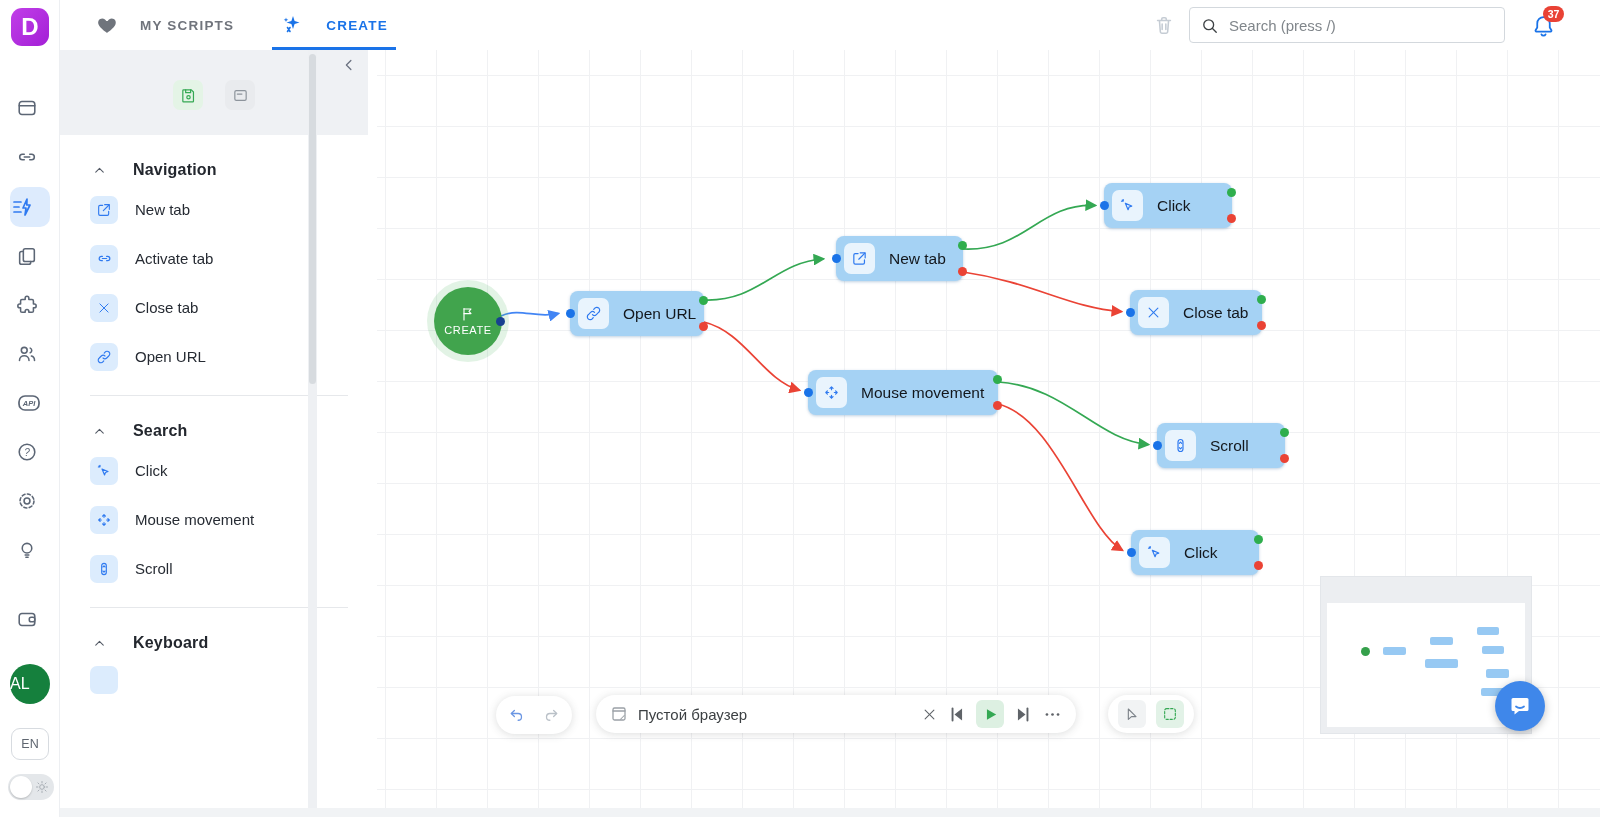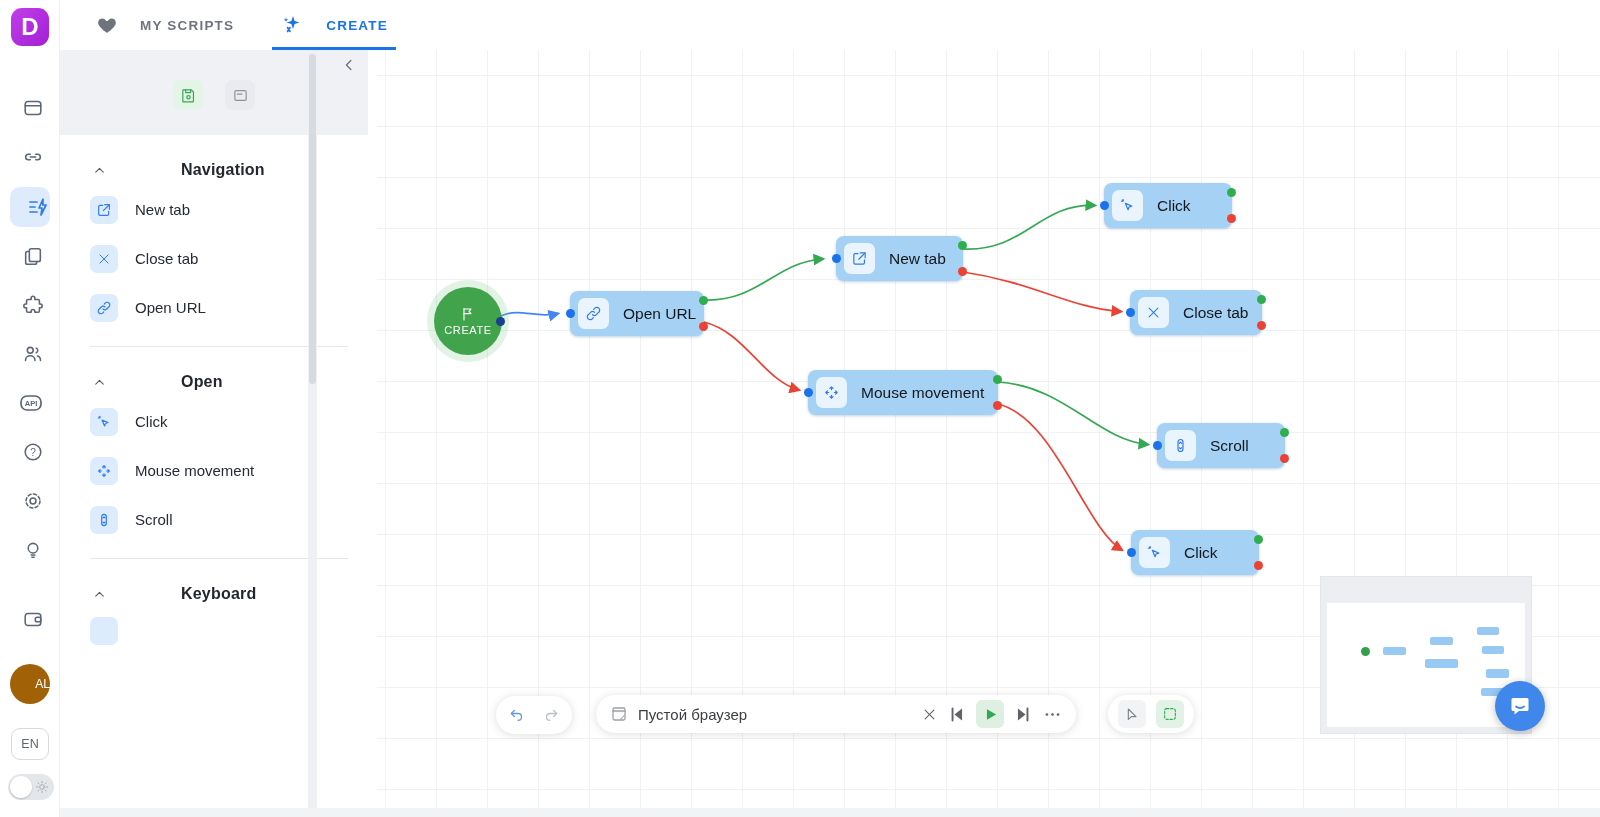--- a/index.html
+++ b/index.html
@@ -5,24 +5,24 @@
   * { margin:0; padding:0; box-sizing:border-box; }
   html,body { width:1600px; height:817px; }
   body { position:relative; overflow:hidden; background:#fff; font-family:"Liberation Sans",sans-serif; color:#23272e; }
   svg { fill:none; stroke:currentColor; stroke-width:1.7; stroke-linecap:round; stroke-linejoin:round; display:block; }
 
   
   .rail { position:absolute; left:0; top:0; width:60px; height:817px; background:#fff; border-right:1px solid #edeff2; z-index:8; }
   .logo { position:absolute; left:11px; top:8px; width:38px; height:38px; border-radius:11px;
           background:linear-gradient(135deg,#c13fe8,#a31fd6); color:#fff; display:flex; align-items:center; justify-content:center;
           font-size:24px; font-weight:bold; }
-  .rail-ic { position:absolute; left:16px; width:28px; height:28px; color:#5c6675; display:flex; align-items:center; justify-content:flex-end; cursor:pointer; }
+  .rail-ic { position:absolute; left:16px; width:28px; height:28px; color:#5c6675; display:flex; align-items:center; justify-content:flex-start; cursor:pointer;font-style:italic; }
   .rail-ic.active { left:10px; width:40px; height:40px; background:#ddebfd; border-radius:10px; color:#2f7af0; }
-  .avatar { position:absolute; left:10px; top:664px; width:40px; height:40px; border-radius:50%; background:#a16207; color:#fff;
-            display:flex; align-items:center; justify-content:flex-end; font-size:12px; }
+  .avatar { position:absolute; left:10px; top:664px; width:40px; height:40px; border-radius:50%; background:#15803d; color:#fff;
+            display:flex; align-items:center; justify-content:flex-start; font-size:16px; }
   .lang { position:absolute; left:11px; top:728px; width:38px; height:32px; border:1px solid #d7dbe0; border-radius:9px;
           display:flex; align-items:center; justify-content:center; font-size:12.5px; color:#5f6670; background:#fff; }
   .theme-toggle { position:absolute; left:8px; top:774px; width:46px; height:26px; border-radius:13px; background:#e4e7ea;
                   display:flex; align-items:center; }
   .theme-knob { width:22px; height:22px; border-radius:50%; background:#fff; margin-left:2px; box-shadow:0 1px 2px rgba(0,0,0,.2); }
   .theme-sun { color:#a7adb4; margin-left:3px; }
 
   
   .topbar { position:absolute; left:60px; top:0; width:1540px; height:50px; background:#fff; display:flex; align-items:center; padding:0 44px 0 28px; z-index:7; }
   .tab { height:50px; display:flex; align-items:center; gap:22px; padding:0 8px; margin-right:30px; font-size:13.5px; font-weight:bold;
@@ -41,21 +41,21 @@
 
   
   .panel { position:absolute; left:60px; top:50px; width:308px; height:758px; background:#fff; z-index:6; }
   .panel-head { height:85px; background:#eff1f4; position:relative; display:flex; align-items:flex-start; justify-content:center; gap:22px; padding-top:30px; }
   .collapse { position:absolute; right:10px; top:6px; color:#6b7280; cursor:pointer; }
   .chip-btn { width:30px; height:30px; border-radius:7px; display:flex; align-items:center; justify-content:center; cursor:pointer; }
   .chip-save { background:#e4f4e6; color:#34a853; }
   .chip-form { background:#e9ebee; color:#8d949c; }
   .scrolltrack { position:absolute; left:308px; top:50px; width:9px; height:758px; background:#eef0f3; z-index:6; }
   .scrollthumb { position:absolute; left:1px; top:4px; width:7px; height:330px; border-radius:4px; background:#d7dbdf; }
-  .sec-head { display:flex; align-items:center; margin:26px 0 6px 32px; cursor:pointer;gap:48px; }
+  .sec-head { display:flex; align-items:center; margin:26px 0 6px 32px; cursor:pointer; }
   .sec-head .chev { color:#545b66; }
   .sec-title { font-size:16px; font-weight:bold; color:#23272e; margin-left:26px; letter-spacing:.2px; }
   .p-item { display:flex; align-items:center; height:49px; cursor:grab; }
   .p-ic { width:28px; height:28px; margin-left:30px; border-radius:7px; background:#dcecfd; color:#2f7af0; display:flex; align-items:center; justify-content:center; }
   .p-label { margin-left:17px; font-size:15px; color:#262b33; }
   .divider { height:1px; background:#e6e8eb; margin:14px 20px 0 30px; }
 
   
   .canvas { position:absolute; left:377px; top:50px; width:1223px; height:767px; background:#fff;
             background-image:linear-gradient(to right,#f0f1f3 1px,transparent 1px),linear-gradient(to bottom,#f0f1f3 1px,transparent 1px);
@@ -206,20 +206,45 @@
     <span class="ticon">
       <svg width="24" height="24" viewBox="0 0 24 24">
           <path d="M13 3l1.6 4.9L19.5 9.5l-4.9 1.6L13 16l-1.6-4.9L6.5 9.5l4.9-1.6z" fill="#1a73e8" stroke="none"></path>
           <path d="M6 4.5l.6 1.7 1.7.6-1.7.6L6 9.1l-.6-1.7-1.7-.6 1.7-.6z" fill="#1a73e8" stroke="none"></path>
           <path d="M7.5 14.5l2.5 4M10 14.5l-2.5 4" stroke-width="1.6"></path>
         </svg>
     </span>
     <span>CREATE</span>
   </div>
 
+  <div class="top-right">
+    <span class="trash">
+      <svg width="22" height="24" viewBox="0 0 24 24">
+          <path d="M5 7h14M9.5 7V5.5A1.5 1.5 0 0 1 11 4h2a1.5 1.5 0 0 1 1.5 1.5V7M7 7l1 12.2A1.8 1.8 0 0 0 9.8 21h4.4a1.8 1.8 0 0 0 1.8-1.8L17 7M10 11v6M14 11v6"></path>
+        </svg>
+    </span>
+    <div class="search">
+      <span style="color:#3c4043">
+        <svg width="19" height="19" viewBox="0 0 24 24" stroke-width="2">
+            <circle cx="11" cy="11" r="6.2"></circle>
+            <line x1="15.8" y1="15.8" x2="20.5" y2="20.5"></line>
+          </svg>
+      </span>
+      <input type="text" placeholder="Search (press /)" style="">
+    </div>
+    <div class="bell-wrap">
+      <svg width="25" height="25" viewBox="0 0 24 24" stroke-width="2">
+          <path d="M12 4a6 6 0 0 0-6 6v4l-1.6 2.6a.8.8 0 0 0 .7 1.2h13.8a.8.8 0 0 0 .7-1.2L18 14v-4a6 6 0 0 0-6-6z"></path>
+          <path d="M10 20.5a2.2 2.2 0 0 0 4 0"></path>
+        </svg>
+      <span class="badge">
+          <span>37</span>
+        </span>
+    </div>
+  </div>
 </div>
 
 <div class="panel">
   <div class="panel-head">
     <span class="collapse">
       <svg width="18" height="18" viewBox="0 0 24 24" stroke-width="2.2">
           <path d="M14.5 6l-6 6 6 6"></path>
         </svg>
     </span>
     <div class="chip-btn chip-save">
@@ -250,20 +275,30 @@
       <svg width="16" height="16" viewBox="0 0 24 24">
           <path d="M10 5H6a2 2 0 0 0-2 2v11a2 2 0 0 0 2 2h11a2 2 0 0 0 2-2v-4"></path>
           <path d="M13 4h7v7"></path>
           <line x1="19.5" y1="4.5" x2="11" y2="13"></line>
         </svg>
     </span>
     <span class="p-label">New tab</span>
   </div>
   <div class="p-item">
     <span class="p-ic">
+      <svg width="17" height="17" viewBox="0 0 24 24">
+          <path d="M9 9H7.5a3 3 0 0 0 0 6H9"></path>
+          <path d="M15 9h1.5a3 3 0 0 1 0 6H15"></path>
+          <line x1="9" y1="12" x2="15" y2="12"></line>
+        </svg>
+    </span>
+    <span class="p-label">Activate tab</span>
+  </div>
+  <div class="p-item">
+    <span class="p-ic">
       <svg width="14" height="14" viewBox="0 0 24 24" stroke-width="2">
           <line x1="5" y1="5" x2="19" y2="19"></line>
           <line x1="19" y1="5" x2="5" y2="19"></line>
         </svg>
     </span>
     <span class="p-label">Close tab</span>
   </div>
   <div class="p-item">
     <span class="p-ic">
       <svg width="16" height="16" viewBox="0 0 24 24">
@@ -275,21 +310,21 @@
   </div>
 
   <div class="divider"></div>
 
   <div class="sec-head">
     <span class="chev">
         <svg width="15" height="15" viewBox="0 0 24 24" stroke-width="2.2">
           <path d="M6 14.5l6-6 6 6"></path>
         </svg>
       </span>
-    <span class="sec-title">Open</span>
+    <span class="sec-title">Search</span>
   </div>
   <div class="p-item">
     <span class="p-ic">
       <svg width="16" height="16" viewBox="0 0 24 24" stroke-width="1.6">
           <path d="M9 9l9 3.8-3.8 1.4L12.8 18z"></path>
           <path d="M6 3.5v2M3.5 6h2M4.5 4.5l1.3 1.3"></path>
         </svg>
     </span>
     <span class="p-label">Click</span>
   </div>

